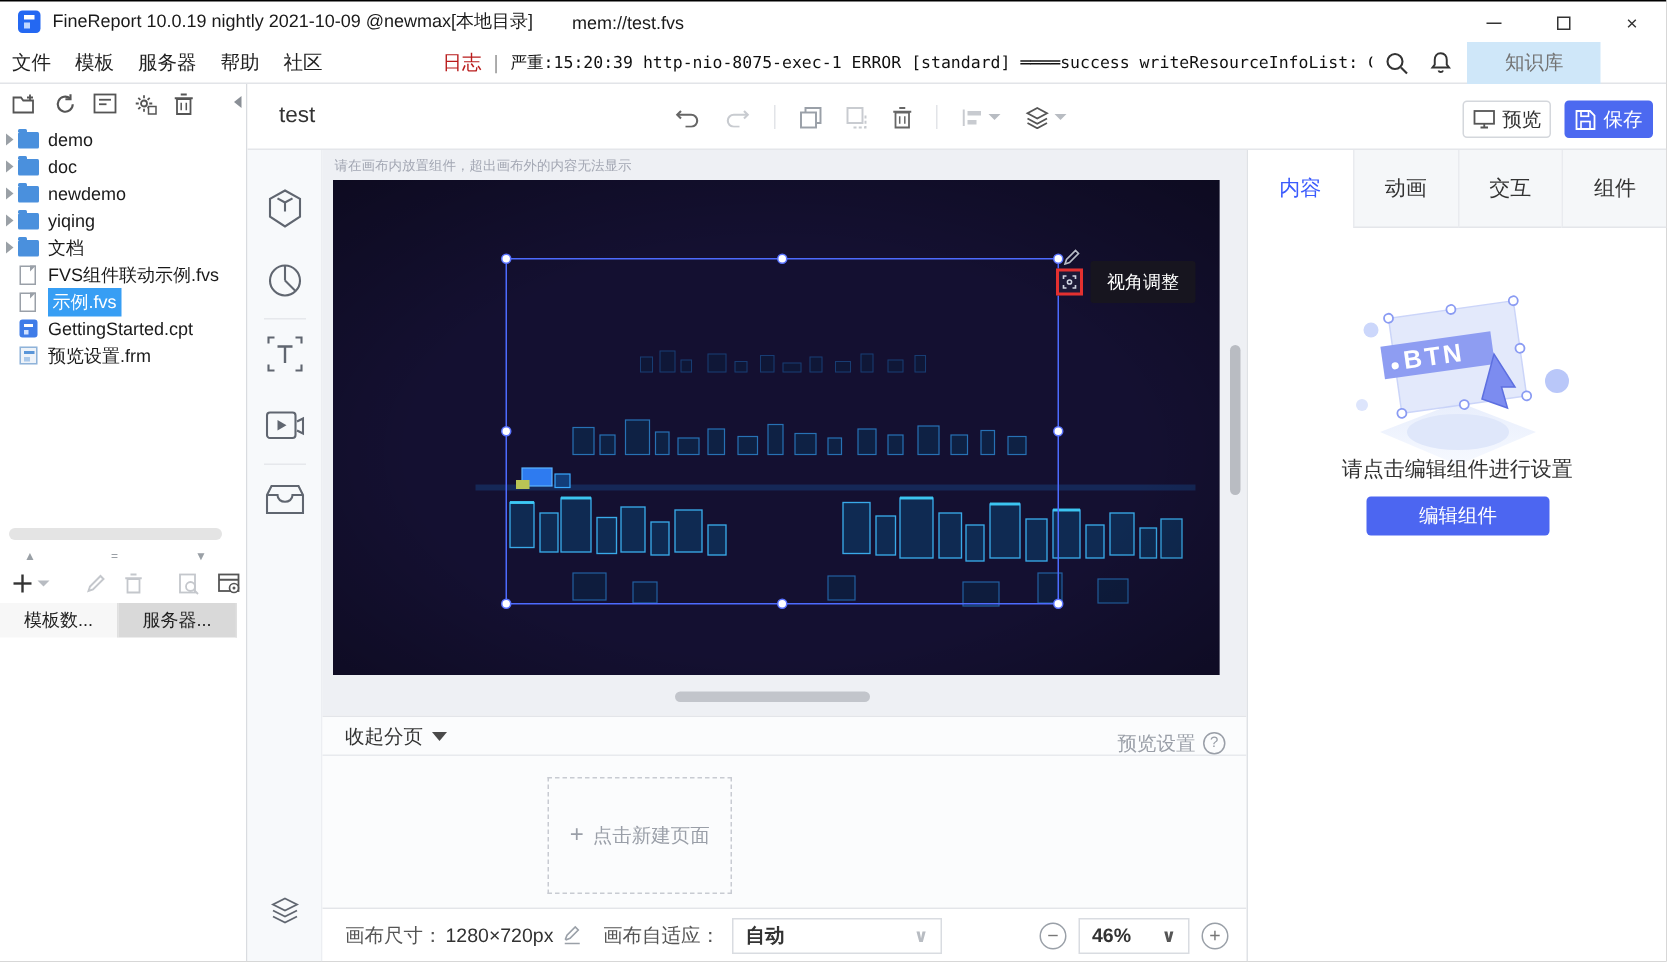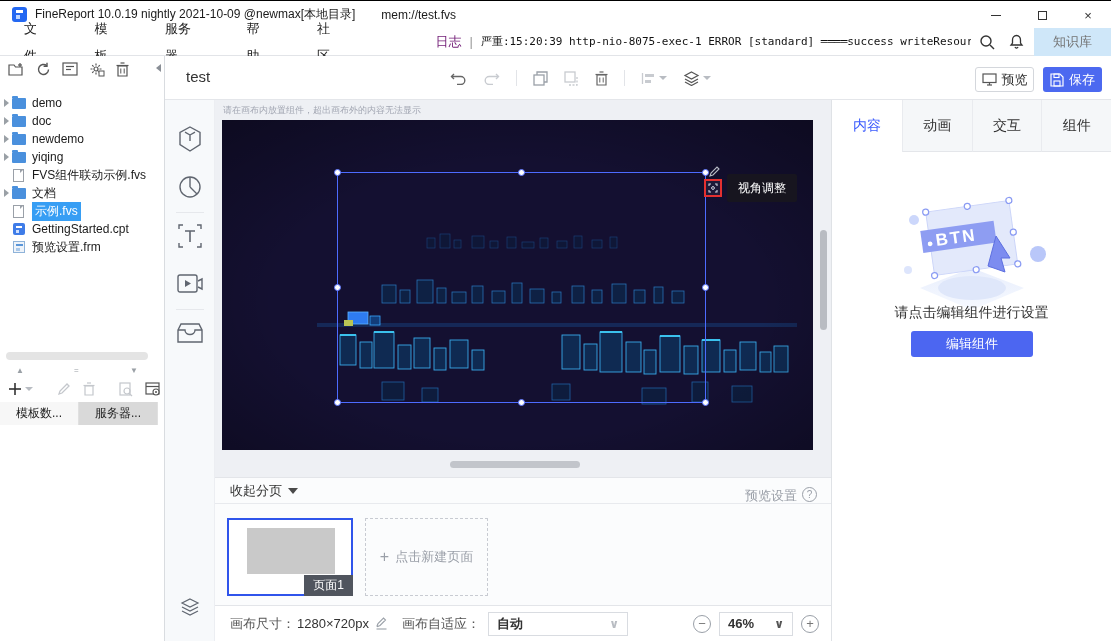--- a/index.html
+++ b/index.html
@@ -17,37 +17,37 @@
   .doc-path { white-space:nowrap; }
   .win-btns { position:absolute; right:0; top:0; height:28px; display:flex; }
   .win-btn { width:46px; height:28px; display:flex; align-items:center; justify-content:center;
              font-size:13px; color:#333; cursor:default; }
   .max-glyph { width:9px; height:9px; border:1px solid #333; display:inline-block; }
   .min-glyph { width:10px; height:1px; background:#333; display:inline-block; }
 
   
   .menubar { position:absolute; left:0; top:28px; width:1111px; height:28px; background:#fff;
              border-bottom:1px solid #e2e4e8; display:flex; align-items:center; font-size:13px; color:#222; }
-  .menu-item { padding:0 24px; line-height:27px; }
+  .menu-item { padding:0 8px; line-height:27px; }
   .log-zone { display:flex; align-items:center; margin-left:72px; white-space:nowrap; overflow:hidden; }
-  .log-label { font-size:13px; color:#701a75; margin-right:8px; }
+  .log-label { font-size:13px; color:#b91c1c; margin-right:8px; }
   .log-sep { color:#999; margin-right:8px; }
   .log-text { font-family:"DejaVu Sans Mono","Liberation Mono",monospace; font-size:11px; color:#111;
               max-width:575px; overflow:hidden; text-overflow:clip; }
   .mb-icons { display:flex; align-items:center; gap:14px; margin:0 10px 0 8px; }
   .kb-btn { height:28px; width:89px; background:#cfe7f9; display:flex; align-items:center;
             justify-content:center; font-size:13px; color:#737373; }
 
   
   .sidebar { position:absolute; left:0; top:56px; width:165px; height:585px; background:#fff;
              border-right:1px solid #d9dce0; }
   .side-toolbar { display:flex; align-items:center; gap:11px; height:26px; padding-left:8px; }
   .side-collapse { position:absolute; right:3px; top:8px; width:0; height:0;
                    border-top:4px solid transparent; border-bottom:4px solid transparent; border-right:5px solid #8a8f96; }
-  .tree { position:absolute; left:0; top:28px; width:160px;margin-top:10px; }
+  .tree { position:absolute; left:0; top:28px; width:160px; }
   .tree-row { display:flex; align-items:center; height:18px; font-size:12px; color:#1a1a1a; white-space:nowrap; }
   .tw { width:12px; display:flex; justify-content:center; }
   .caret-r { width:0; height:0; border-left:5px solid #9aa0a6; border-top:4px solid transparent; border-bottom:4px solid transparent; }
   .ico-folder { width:14px; height:11px; background:#4a90dd; border-radius:1px; position:relative; margin-right:6px; }
   .ico-folder::before { content:""; position:absolute; left:0; top:-2px; width:6px; height:2px; background:#4a90dd; border-radius:1px 1px 0 0; }
   .ico-file { width:11px; height:13px; background:#fff; border:1px solid #9aa0a8; margin:0 8px 0 1px; position:relative; }
   .ico-file::before { content:""; position:absolute; right:-1px; top:-1px; border-left:4px solid #9aa0a8; border-bottom:4px solid transparent; }
   .ico-cpt { width:12px; height:12px; background:#3f7ce8; border-radius:2px; margin:0 7px 0 1px; position:relative; }
   .ico-cpt::before { content:""; position:absolute; left:3px; top:3px; width:6px; height:2px; background:#fff; }
   .ico-cpt::after { content:""; position:absolute; left:3px; top:7px; width:3px; height:3px; background:#cfe0ff; }
@@ -96,21 +96,21 @@
              font-size:12px; display:flex; align-items:center; padding:0 11px; border-radius:2px; white-space:nowrap; }
   .hscroll { position:absolute; left:235px; top:361px; width:130px; height:7px; background:#c2c5cb; border-radius:4px; }
   .vscroll { position:absolute; left:605px; top:130px; width:7px; height:100px; background:#b9bcc2; border-radius:4px; }
 
   
   .pages { position:absolute; left:215px; top:477px; width:616px; height:128px; background:#fbfcfd; border-top:1px solid #e3e5e9; }
   .pages-head { position:absolute; left:0; top:0; width:100%; height:26px; border-bottom:1px solid #e8eaee;
                 display:flex; align-items:center; font-size:13px; }
   .collapse-lbl { margin-left:15px; color:#333; display:flex; align-items:center; gap:6px; }
   .caret-solid { width:0; height:0; border-left:5px solid transparent; border-right:5px solid transparent; border-top:6px solid #4a4a4a; }
-  .pv-settings { margin-left:auto; margin-right:14px; color:#9a9fa8; display:flex; gap:5px;margin-top:10px; }
+  .pv-settings { margin-left:auto; margin-right:14px; color:#9a9fa8; display:flex; align-items:center; gap:5px;margin-top:10px; }
   .qmark { width:15px; height:15px; border:1px solid #9a9fa8; border-radius:50%; font-size:10px; display:flex;
            align-items:center; justify-content:center; color:#9a9fa8; }
   .page-thumb { position:absolute; left:12px; top:40px; width:126px; height:78px; background:#fff; border:2px solid #2f54eb; }
   .thumb-rect { position:absolute; left:18px; top:8px; width:88px; height:46px; background:#c9c9c9; }
   .page-badge { position:absolute; right:-2px; bottom:-2px; background:#50555e; color:#fff; font-size:12px; padding:2px 9px; }
   .new-page { position:absolute; left:150px; top:40px; width:123px; height:78px; border:1px dashed #c8cbd2;
               display:flex; align-items:center; justify-content:center; gap:6px; color:#9a9fa8; font-size:13px; }
   .np-plus { font-size:16px; color:#9a9fa8; }
 
   
@@ -255,30 +255,30 @@
         <span>newdemo</span>
       </div>
       <div class="tree-row">
         <span class="tw">
             <span class="caret-r"></span>
           </span>
         <span class="ico-folder"></span>
         <span>yiqing</span>
       </div>
       <div class="tree-row">
-        <span class="tw"></span>
-        <span class="ico-file"></span>
-        <span>FVS组件联动示例.fvs</span>
-      </div>
-      <div class="tree-row">
         <span class="tw">
             <span class="caret-r"></span>
           </span>
         <span class="ico-folder"></span>
         <span>文档</span>
+      </div>
+      <div class="tree-row">
+        <span class="tw"></span>
+        <span class="ico-file"></span>
+        <span>FVS组件联动示例.fvs</span>
       </div>
       <div class="tree-row">
         <span class="tw"></span>
         <span class="ico-file"></span>
         <span class="sel-label">示例.fvs</span>
       </div>
       <div class="tree-row">
         <span class="tw"></span>
         <span class="ico-cpt"></span>
         <span>GettingStarted.cpt</span>
@@ -587,24 +587,20 @@
     <div class="pages-head">
       <div class="collapse-lbl">
         <span>收起分页</span>
         <span class="caret-solid"></span>
       </div>
       <div class="pv-settings">
         <span>预览设置</span>
         <span class="qmark">?</span>
       </div>
     </div>
-    <div class="page-thumb">
-      <div class="thumb-rect"></div>
-      <div class="page-badge">页面1</div>
-    </div>
     <div class="new-page">
       <span class="np-plus">+</span>
       <span>点击新建页面</span>
     </div>
   </div>
 
   <div class="statusbar">
     <span class="sb-label">画布尺寸：</span>
     <span class="sb-value">1280×720px</span>
     <span class="sb-edit">

